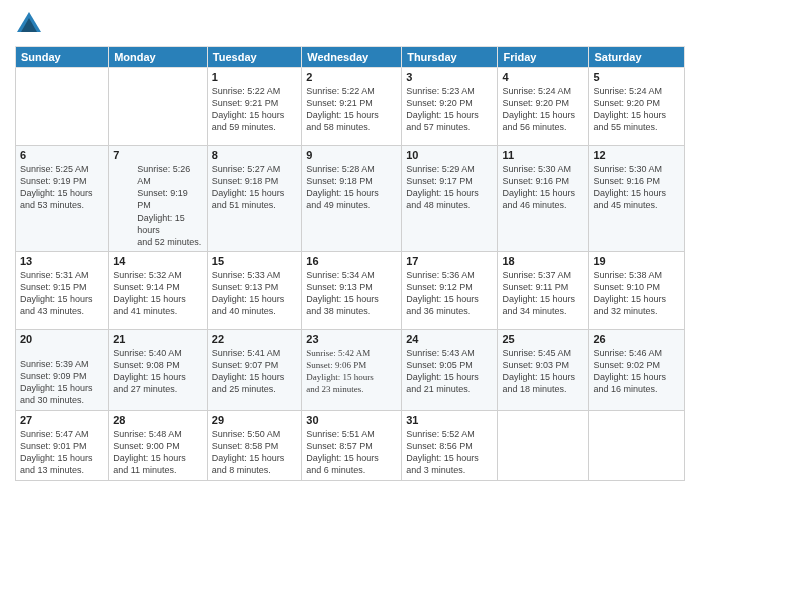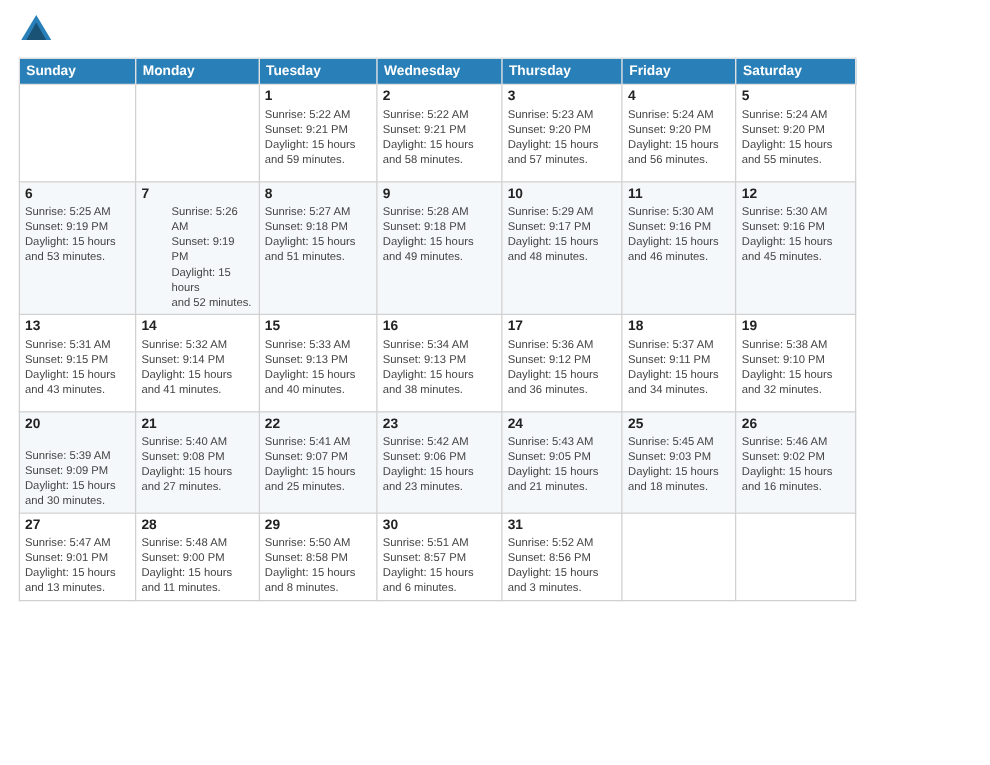--- a/index.html
+++ b/index.html
@@ -294,21 +294,21 @@
           </td>
           <td>
             <span class="day-number">22</span>
             <div class="day-info" style="white-space: pre-line;">Sunrise: 5:41 AM
 Sunset: 9:07 PM
 Daylight: 15 hours
 and 25 minutes.</div>
           </td>
           <td>
             <span class="day-number">23</span>
-            <div class="day-info" style="white-space: pre-line;">Sunrise: 5:42 AM
+            <div class="day-info" style="white-space: pre-line; font-family: Liberation Serif, serif;">Sunrise: 5:42 AM
 Sunset: 9:06 PM
 Daylight: 15 hours
 and 23 minutes.</div>
           </td>
           <td>
             <span class="day-number">24</span>
             <div class="day-info" style="white-space: pre-line;">Sunrise: 5:43 AM
 Sunset: 9:05 PM
 Daylight: 15 hours
 and 21 minutes.</div>

